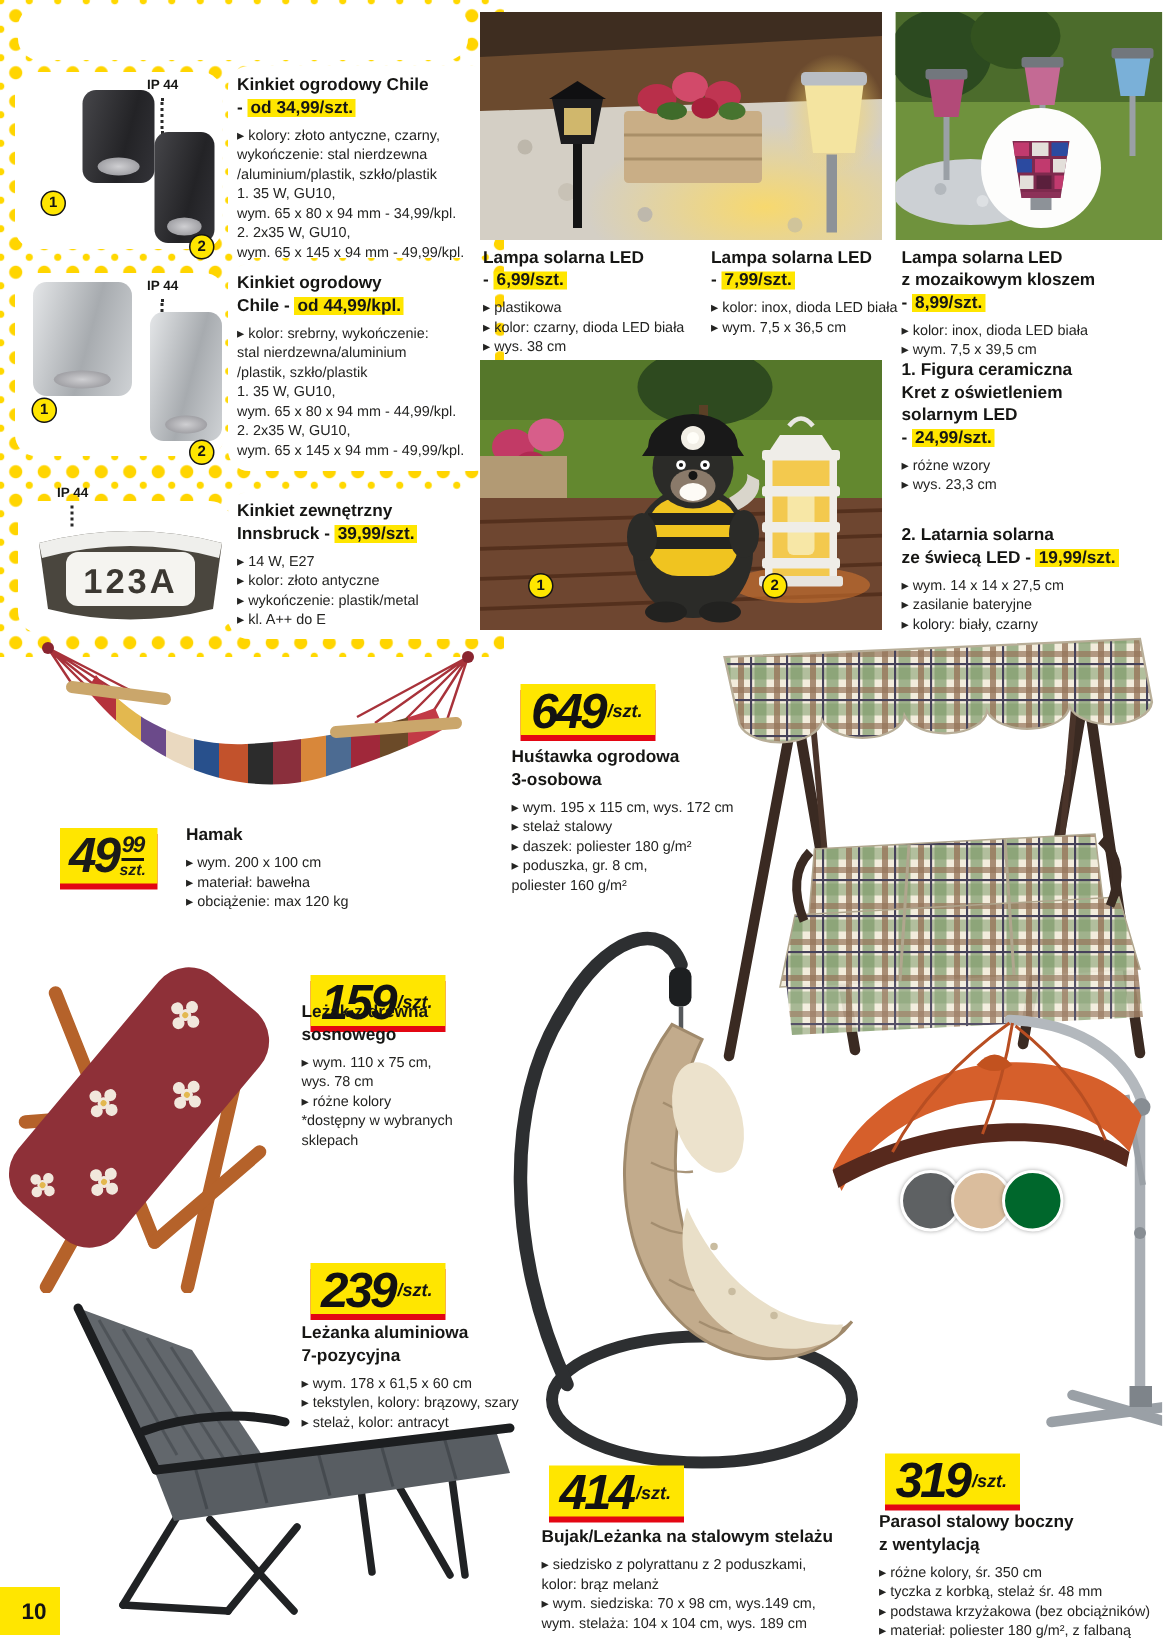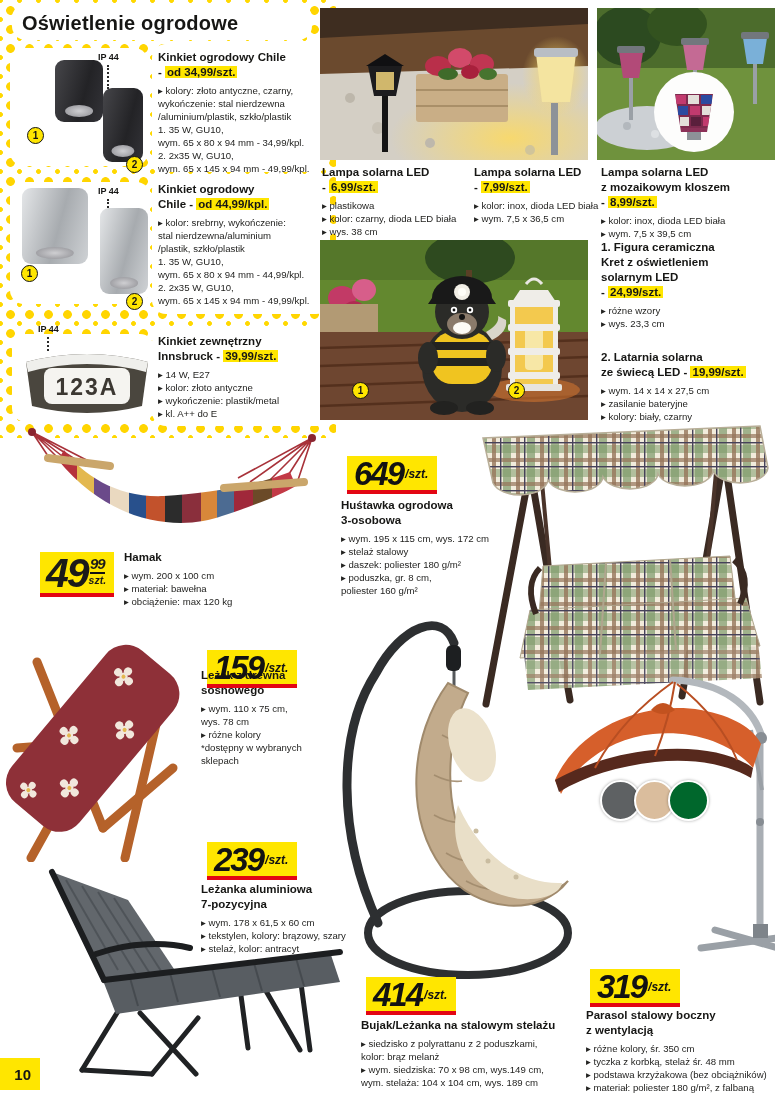--- a/index.html
+++ b/index.html
@@ -15,21 +15,21 @@
   .prod-title{font-weight:800;font-size:11.5px;line-height:1.3;color:#161614;white-space:pre-line;}
   .hl{background:#ffe600;padding:0 2px;font-weight:800;box-decoration-break:clone;-webkit-box-decoration-break:clone;}
   .specs{margin-top:4px;font-size:9.6px;line-height:1.36;color:#242422;white-space:pre-line;}
   .price-badge{display:inline-flex;align-items:center;background:#ffe600;
       padding:4px 9px 3px 7px;box-shadow:0 4px 0 0 #e30613;}
   .price-badge .val{font-size:33px;font-weight:900;font-style:italic;line-height:.82;
       letter-spacing:-2px;color:#121212;}
   .price-badge .unit{font-size:12px;font-weight:800;font-style:italic;color:#121212;margin-left:2px;line-height:1;}
   .badge4999{display:inline-flex;align-items:flex-start;background:#ffe600;
       padding:4px 8px 2px 6px;box-shadow:0 4px 0 0 #e30613;}
-  .badge4999 .int{font-size:41px;font-weight:900;font-style:italic;line-height:.85;letter-spacing:-2px;}
+  .badge4999 .int{font-size:33px;font-weight:900;font-style:italic;line-height:.85;letter-spacing:-2px;}
   .badge4999 .col{display:flex;flex-direction:column;align-items:center;margin-left:1px;}
   .badge4999 .dec{font-size:15px;font-weight:900;font-style:italic;border-bottom:2.5px solid #121212;
       line-height:1;padding-bottom:1px;letter-spacing:-1px;}
   .badge4999 .unit{font-size:10.5px;font-weight:800;font-style:italic;line-height:1.2;}
   .ip-label{font-size:9px;font-weight:800;color:#161614;}
   .ip-line{width:0;height:24px;border-left:2px dotted #2a2a2a;margin-left:9px;margin-top:1px;}
   .numbadge{width:17px;height:17px;border-radius:50%;background:#ffe600;border:1.6px solid #141414;
       display:flex;align-items:center;justify-content:center;font-size:10px;font-weight:900;color:#141414;box-sizing:border-box;}
   .swatch{width:37px;height:37px;border-radius:50%;border:2.5px solid #fff;box-shadow:0 0 3px rgba(0,0,0,.35);}
   .pagenum{background:#ffe600;color:#141414;font-weight:900;font-size:15px;
@@ -49,21 +49,20 @@
   <div class="abs dots" style="left:0;top:0;width:336px;height:438px;"></div>
 
   <div class="abs card" style="left:12px;top:4px;width:300px;height:36px;"></div>
   <div class="abs card" style="left:10px;top:48px;width:138px;height:118px;"></div>
   <div class="abs card" style="left:152px;top:44px;width:178px;height:128px;"></div>
   <div class="abs card" style="left:10px;top:182px;width:140px;height:122px;"></div>
   <div class="abs card" style="left:152px;top:176px;width:178px;height:138px;"></div>
   <div class="abs card" style="left:12px;top:334px;width:142px;height:88px;"></div>
   <div class="abs card" style="left:152px;top:328px;width:180px;height:98px;"></div>
 
-  <div class="abs page-title" style="left:22px;top:12px;">Oświetlenie ogrodowe</div>
 
   <div class="abs" style="left:98px;top:46px;">
     <span class="ip-label">IP 44</span>
     <div class="ip-line"></div>
   </div>
   <div class="abs wall-lamp lamp-black" style="left:55px;top:60px;width:48px;height:62px;">
       <div class="lamp-glow"></div>
     </div>
   <div class="abs wall-lamp lamp-black" style="left:103px;top:88px;width:40px;height:74px;">
       <div class="lamp-glow"></div>

